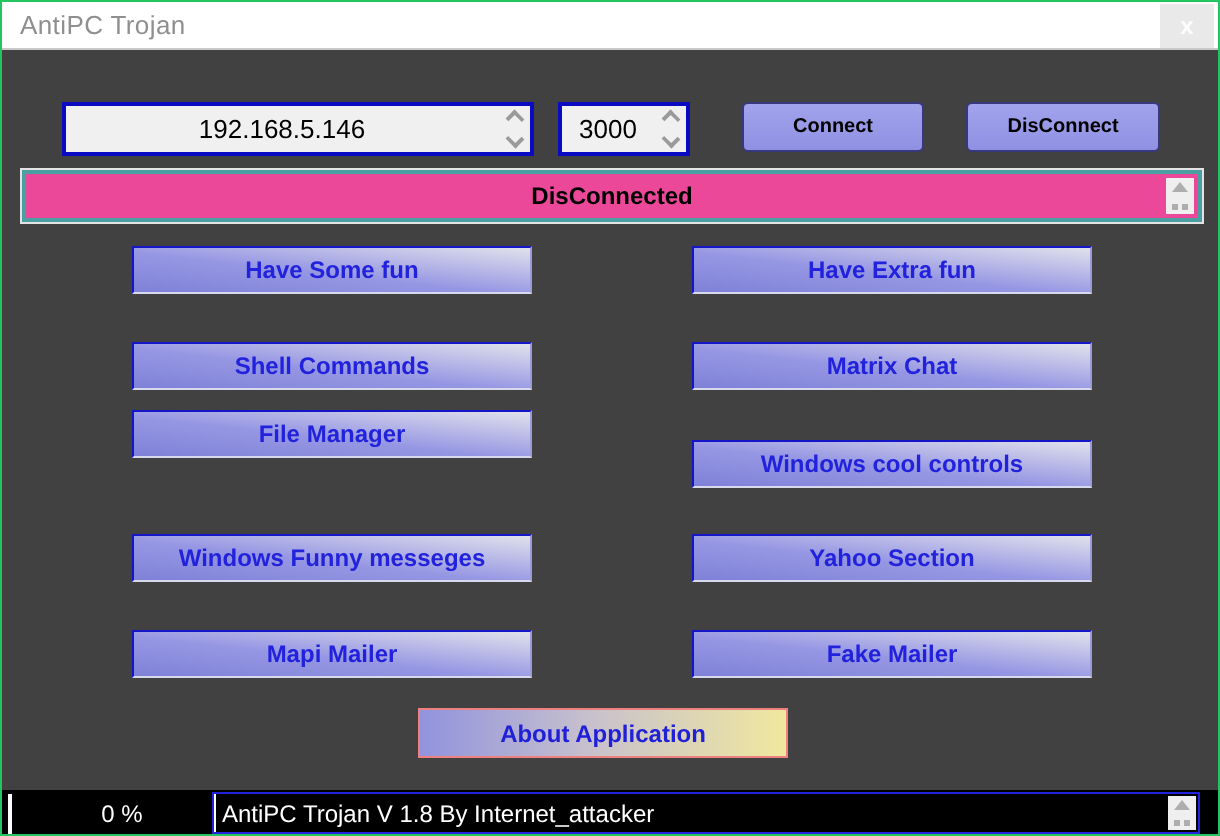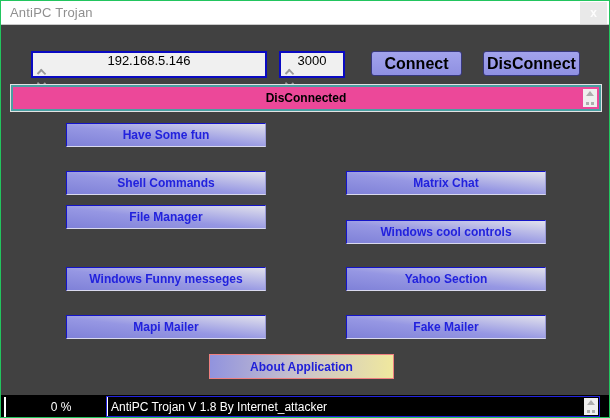--- a/index.html
+++ b/index.html
@@ -22,40 +22,40 @@
   }
   .close-btn {
     position:absolute; right:2px; top:1px; width:27px; height:22px;
     background:#e9e9e9; display:flex; align-items:center; justify-content:center;
     font-size:12px; color:#fdfdfd; font-weight:bold; cursor:default;
   }
 
   
   .num-input {
     position:absolute; height:27px; background:#f0f0f0;
-    border:2px solid #0a0ac2; display:flex; align-items:stretch;flex-direction:column;
+    border:2px solid #0a0ac2; display:flex; align-items:stretch;
   }
   .num-input input {
     flex:1; border:none; outline:none; background:transparent;
     text-align:center; font-size:13px; color:#000;
     font-family:"Liberation Sans", sans-serif; width:100%;
   }
   .spinner {
     width:16px; display:flex; flex-direction:column;
     align-items:center; justify-content:center; gap:3px;
   }
   .chev { width:7px; height:7px; }
   .chev-up   { border-left:2px solid #9a9a9a; border-top:2px solid #9a9a9a; transform:rotate(45deg) scaleY(.9); margin-top:2px;}
   .chev-down { border-right:2px solid #9a9a9a; border-bottom:2px solid #9a9a9a; transform:rotate(45deg) scaleY(.9); margin-bottom:2px;}
 
   .conn-btn {
     position:absolute; height:25px;
     background:linear-gradient(#a2a3ec, #8f90e2);
     border:1px solid #38387e; border-radius:3px;
-    font-size:16px; font-weight:bold; color:#000;
+    font-size:10px; font-weight:bold; color:#000;
     display:flex; align-items:center; justify-content:center; cursor:pointer;
   }
 
   
   .status-box {
     position:absolute; left:10px; top:84px; width:590px; height:26px;
     background:#ec4899; border:2px solid #4a9fa2;
     box-shadow:0 0 0 1px #e3e3e3;
     display:flex; align-items:center; justify-content:center;
   }
@@ -151,20 +151,21 @@
         </span>
     </div>
   </div>
 
   <div class="feature-btn col-left" style="top:122px;">Have Some fun</div>
   <div class="feature-btn col-left" style="top:170px;">Shell Commands</div>
   <div class="feature-btn col-left" style="top:204px;">File Manager</div>
   <div class="feature-btn col-left" style="top:266px;">Windows Funny messeges</div>
   <div class="feature-btn col-left" style="top:314px;">Mapi Mailer</div>
 
+  <div class="feature-btn col-right" style="top:122px;">Have Extra fun</div>
   <div class="feature-btn col-right" style="top:170px;">Matrix Chat</div>
   <div class="feature-btn col-right" style="top:219px;">Windows cool controls</div>
   <div class="feature-btn col-right" style="top:266px;">Yahoo Section</div>
   <div class="feature-btn col-right" style="top:314px;">Fake Mailer</div>
 
   <div class="about-btn">About Application</div>
 
   <div class="bottom-bar">
     <span class="progress-tick"></span>
     <span class="progress-label">0 %</span>

